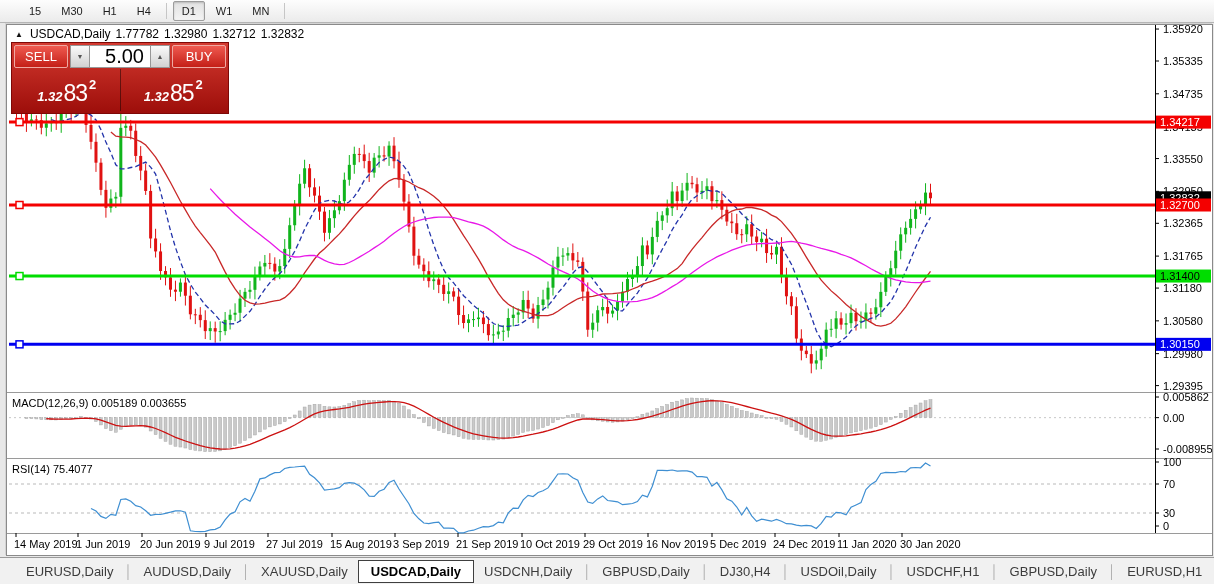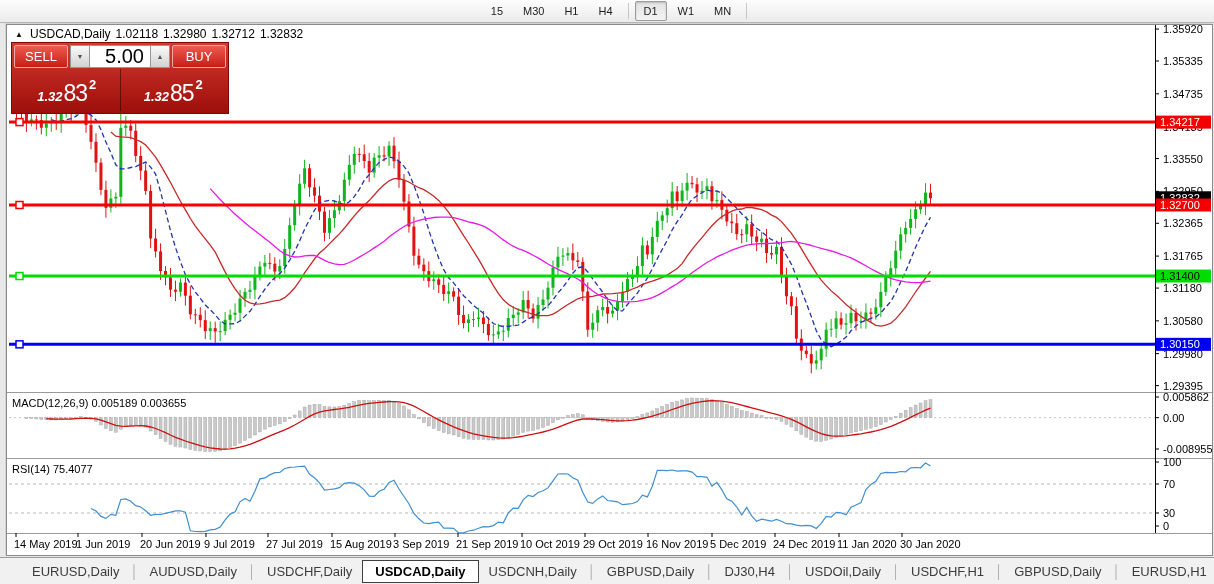--- a/index.html
+++ b/index.html
@@ -1,20 +1,20 @@
 <!DOCTYPE html>
 <html><head>
 <meta charset="utf-8">
 <style>
   html,body{margin:0;padding:0;}
   #screen{position:relative;width:1214px;height:584px;background:#e8e8e8;overflow:hidden;
           font-family:"Liberation Sans",sans-serif;-webkit-font-smoothing:antialiased;}
   
   .toolbar{position:absolute;left:0;top:0;right:0;height:22px;background:linear-gradient(#fdfdfd,#ebebeb);
-           border-bottom:1px solid #b5b5b5;display:flex;align-items:center;padding-left:19px;justify-content:center;}
+           border-bottom:1px solid #b5b5b5;display:flex;align-items:center;padding-left:19px;}
   .tf-btn{font-size:11px;color:#1d1d1d;padding:2px 8px;line-height:14px;border:1px solid transparent;
           border-radius:2px;margin:0 1px;cursor:default;}
   .tf-btn.active{background:linear-gradient(#e2e2e2,#f4f4f4);border-color:#9c9c9c;
                  box-shadow:inset 0 1px 2px rgba(0,0,0,.18);}
   .tf-sep{width:1px;height:16px;background:#c6c6c6;margin:0 5px;}
   
   .chart-window{position:absolute;left:6px;top:24px;width:1205px;height:530px;background:#fff;
                 border:1px solid #8a8a8a;box-shadow:-1px -1px 0 #d4d4d4;}
   .chart-window svg{position:absolute;left:0;top:0;font-family:"Liberation Sans",sans-serif;}
   .title-bar{position:absolute;left:8px;top:2px;z-index:6;font-size:12px;color:#000;display:flex;
@@ -33,21 +33,21 @@
   .vol-input{flex:1;width:40px;background:#fff;border:1px solid #979797;border-left:none;border-right:none;
              font-size:20px;font-family:"Liberation Sans",sans-serif;text-align:right;padding:0 6px 0 0;box-sizing:border-box;}
   .tw-row2{display:flex;height:42px;margin-top:1px;}
   .price-pane{flex:1;color:#fff;display:flex;align-items:flex-end;justify-content:center;padding-bottom:2px;}
   .price-pane.sell{border-right:1px solid rgba(0,0,0,.45);}
   .p-small{font-size:13px;font-weight:700;margin:0 1px 5px 0;font-style:italic;}
   .p-big{font-size:23px;line-height:31px;font-weight:500;letter-spacing:-1px;}
   .p-sup{font-size:13px;font-weight:700;margin:0 0 17px 2px;}
   
   .tabbar{position:absolute;left:0;right:0;bottom:0;height:27px;background:#f1f1f1;border-top:1px solid #9a9a9a;
-          display:flex;align-items:center;font-size:13px;color:#3c3c3c;padding-left:22px;box-sizing:border-box;}
+          display:flex;align-items:center;font-size:13px;color:#3c3c3c;padding-left:16px;box-sizing:border-box;}
   .tab{padding:3px 10px;white-space:nowrap;}
   .tab.active{background:#fff;border:1px solid #3f3f3f;font-weight:700;color:#000;padding:3px 12px;}
   .tab-sep{color:#aeaeae;padding:0 1px;}
 </style>
 </head>
 <body>
 
 <div id="screen">
 
   <div class="toolbar">
@@ -717,21 +717,21 @@
         <text x="766" y="523" font-size="11" fill="#000">24 Dec 2019</text>
         <line x1="832" y1="508" x2="832" y2="512" stroke="#000" stroke-width="1"></line>
         <text x="830" y="523" font-size="11" fill="#000">11 Jan 2020</text>
         <line x1="895" y1="508" x2="895" y2="512" stroke="#000" stroke-width="1"></line>
         <text x="893" y="523" font-size="11" fill="#000">30 Jan 2020</text>
       </svg>
 
     <div class="title-bar">
       <span class="collapse">▲</span>
       <span>USDCAD,Daily</span>
-      <span class="num">1.02118</span>
+      <span class="num">1.77782</span>
       <span class="num">1.32980</span>
       <span class="num">1.32712</span>
       <span class="num">1.32832</span>
     </div>
 
     <div class="trade-widget">
       <div class="tw-row1">
         <div class="tw-btn">SELL</div>
         <div class="spinner">
           <div class="spin-btn">▼</div>
@@ -754,21 +754,21 @@
       </div>
     </div>
   </div>
 
   <div class="tabbar">
     <span id="tabs-host" style="display:flex;align-items:center;">
         <span class="tab">EURUSD,Daily</span>
         <span class="tab-sep">│</span>
         <span class="tab">AUDUSD,Daily</span>
         <span class="tab-sep">│</span>
-        <span class="tab">USDCHF,Daily</span>
+        <span class="tab">XAUUSD,Daily</span>
         <span class="tab active">USDCAD,Daily</span>
         <span class="tab">USDCNH,Daily</span>
         <span class="tab-sep">│</span>
         <span class="tab">GBPUSD,Daily</span>
         <span class="tab-sep">│</span>
         <span class="tab">DJ30,H4</span>
         <span class="tab-sep">│</span>
         <span class="tab">USDOil,Daily</span>
         <span class="tab-sep">│</span>
         <span class="tab">USDCHF,H1</span>

